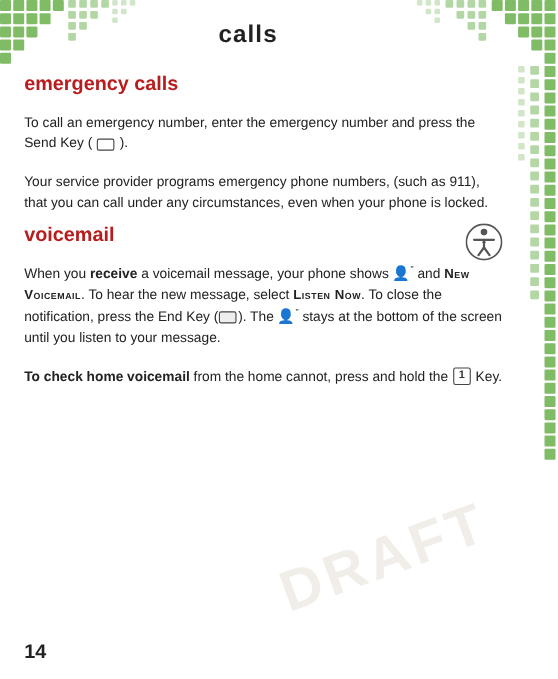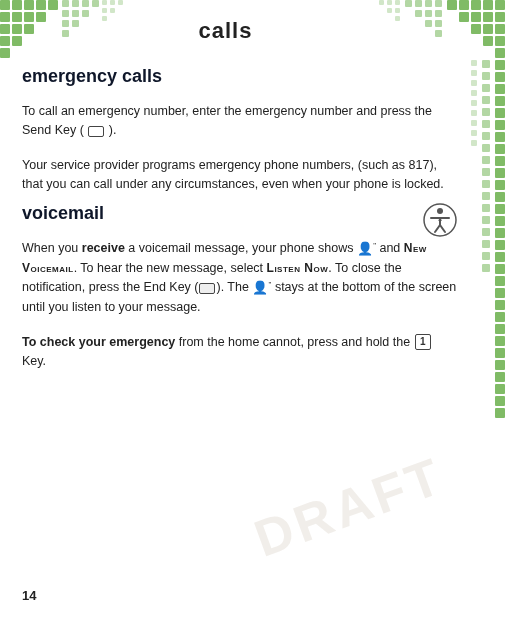--- a/index.html
+++ b/index.html
@@ -45,21 +45,21 @@
       color: #222;
       letter-spacing: 1px;
     }
 
     
     .content {
       padding: 8px 50px 8px 22px;
     }
 
     .section-heading {
-      color: #0f172a;
+      color: #b91c1c;
       font-size: 18px;
       font-weight: bold;
       margin-bottom: 8px;
       margin-top: 4px;
     }
 
     .section-heading.voicemail {
       margin-top: 3px;
     }
 
@@ -139,21 +139,21 @@
 
     .voicemail-section {
       position: relative;
     }
 
     
     .page-number {
       position: absolute;
       bottom: 14px;
       left: 22px;
-      font-size: 13px;
+      font-size: 18px;
       font-weight: bold;
       color: #222;
       text-align: center;
     }
 
     
     .draft-watermark {
       position: absolute;
       right: 60px;
       bottom: 80px;
@@ -336,21 +336,21 @@
 
       <div>
         <div class="section-heading">emergency calls</div>
 
         <p>
           <span>To call an emergency number, enter the emergency number and press the Send Key (</span>
           <span class="send-key-icon"></span>
           <span>).</span>
         </p>
 
-        <p>Your service provider programs emergency phone numbers, (such as 817), that you can call under any circumstances, even when your phone is locked.</p>
+        <p>Your service provider programs emergency phone numbers, (such as 911), that you can call under any circumstances, even when your phone is locked.</p>
 
       </div>
 
       <div class="voicemail-section">
 
         <svg class="access-icon" viewBox="0 0 34 34" xmlns="http://www.w3.org/2000/svg" style="position:absolute;right:0;top:0;">
           <circle cx="17" cy="17" r="16" fill="none" stroke="#555" stroke-width="1.5"></circle>
 
           <circle cx="17" cy="8" r="3" fill="#555"></circle>
 
@@ -364,21 +364,21 @@
           <text x="17" y="18" text-anchor="middle" font-size="5" fill="#555" font-weight="bold">A</text>
         </svg>
 
         <div class="section-heading voicemail">voicemail</div>
 
         <p>
           <span>When you </span><span class="bold">receive</span><span> a voicemail message, your phone shows </span><span style="display:inline-block;vertical-align:middle;font-size:13px;">👤<sup style="font-size:8px;vertical-align:super;">"</sup></span><span> and </span><span class="new-voicemail">New Voicemail</span><span>. To hear the new message, select </span><span class="listen-now">Listen Now</span><span>. To close the notification, press the End Key (</span><span class="end-key-icon"></span><span>). The </span><span style="display:inline-block;vertical-align:middle;font-size:13px;">👤<sup style="font-size:8px;vertical-align:super;">"</sup></span><span> stays at the bottom of the screen until you listen to your message.</span>
         </p>
 
         <p>
-          <span class="bold">To check your emergency</span><span> from the home cannot, press and hold the </span><span class="one-key-icon">1</span><span> Key.</span>
+          <span class="bold">To check home voicemail</span><span> from the home cannot, press and hold the </span><span class="one-key-icon">1</span><span> Key.</span>
         </p>
       </div>
 
     </div>
   </div>
 
   <div class="page-number">14</div>
 
 </div>
 

